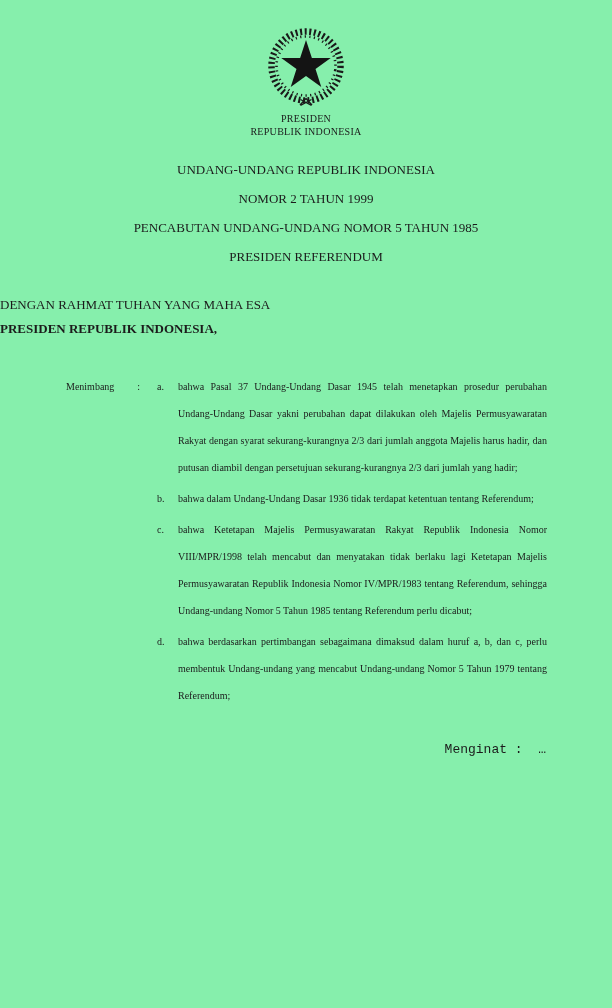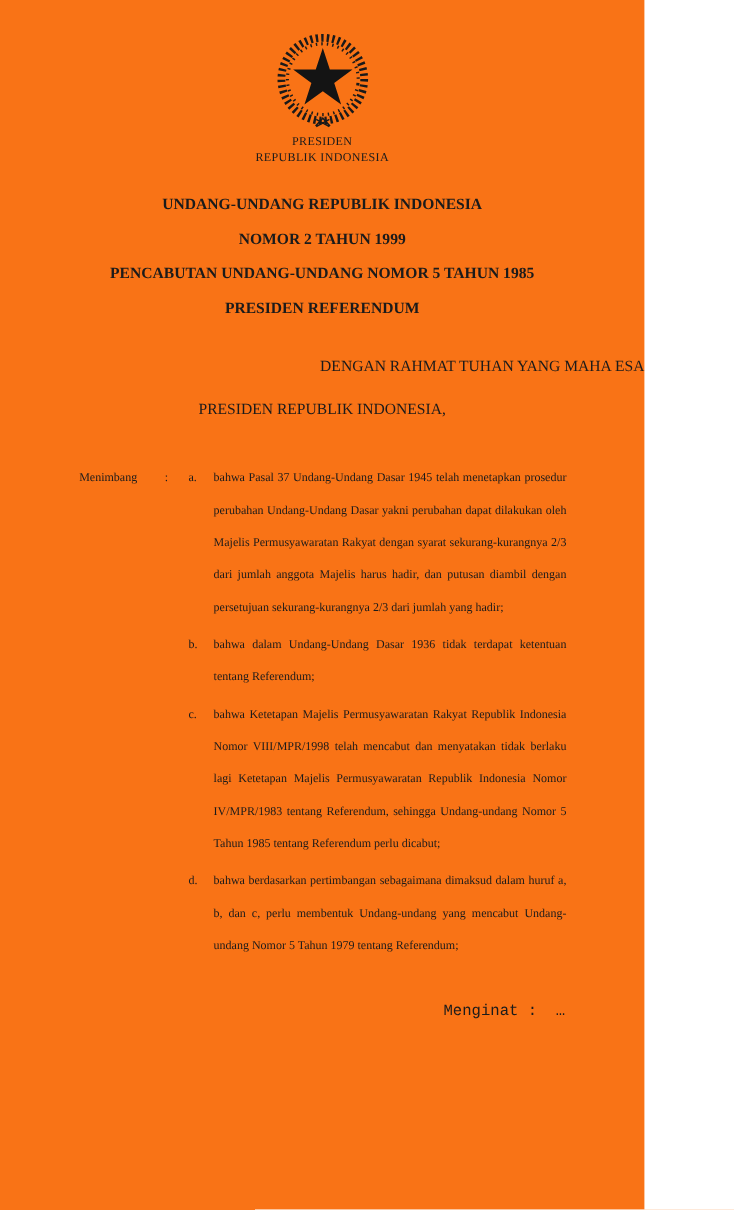--- a/index.html
+++ b/index.html
@@ -2,23 +2,23 @@
 <html><head>
 <meta charset="utf-8">
 <style>
   html, body {
     margin: 0;
     padding: 0;
     background: #ffffff;
   }
   .page {
     position: relative;
-    width: 537px;
+    width: 612px;
     height: 1008px;
-    background: #f97316;
+    background: #86efac;
     font-family: "Liberation Serif", serif;
     color: #1b1b1b;
     box-sizing: border-box;
     overflow: hidden;
   }
   .header {
     text-align: center;
     padding-top: 26px;
   }
   .emblem svg {
@@ -32,33 +32,33 @@
     margin-top: 3px;
   }
   .title-block {
     text-align: center;
     font-size: 13px;
     margin-top: 25px;
   }
   .title-line {
     line-height: 14px;
     margin: 0 0 15px 0;
-    font-weight: bold;
   }
   .invocation {
-    text-align: right;
+    text-align: left;
     font-size: 13px;
     line-height: 14px;
     margin-top: 34px;
   }
   .authority {
-    text-align: center;
+    text-align: left;
     font-size: 13px;
     line-height: 14px;
-    margin-top: 22px;
+    margin-top: 10px;
+    font-weight: bold;
   }
   .consider {
     display: flex;
     margin: 37px 65px 0 66px;
     font-size: 10px;
     line-height: 27px;
   }
   .consider-label {
     width: 74px;
     flex-shrink: 0;

